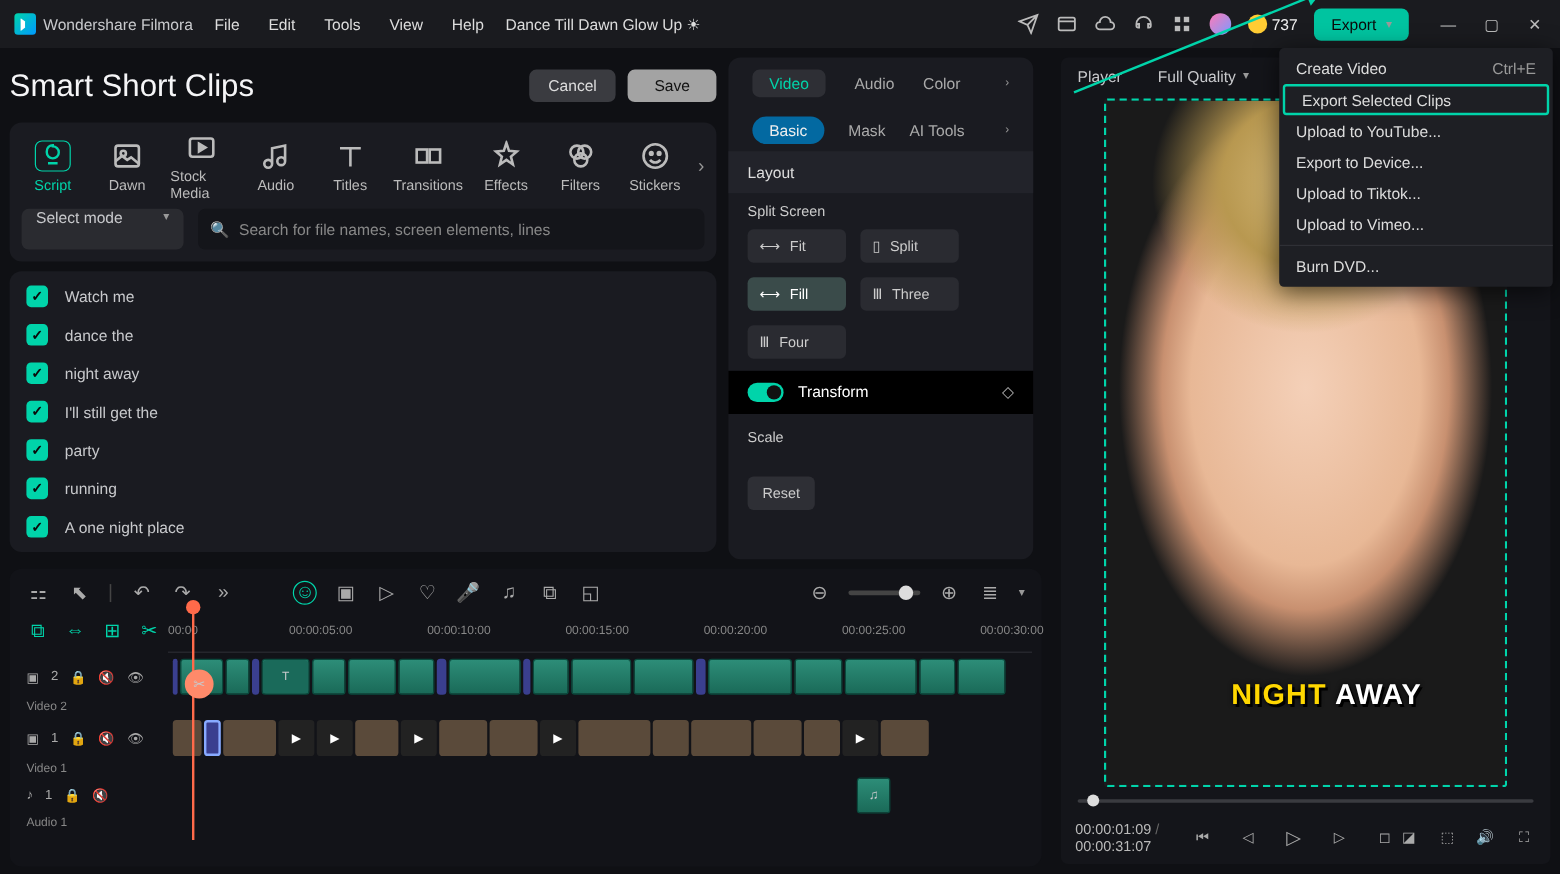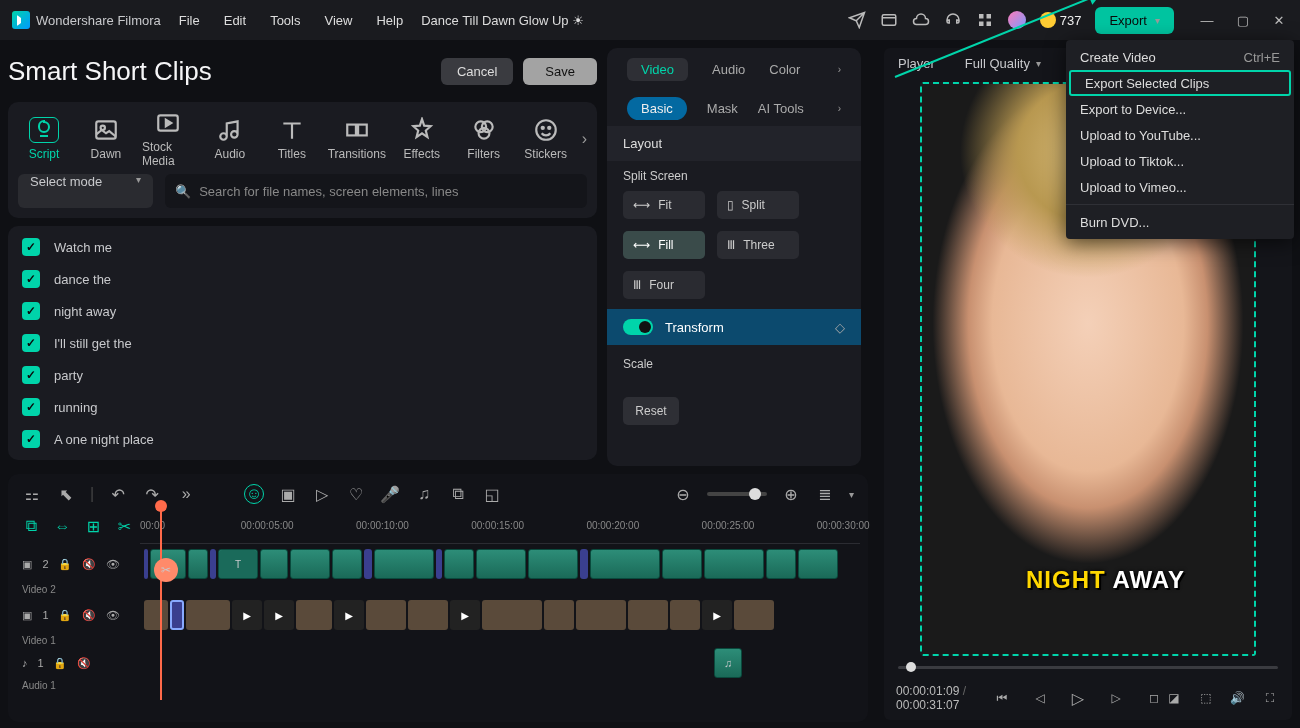--- a/index.html
+++ b/index.html
@@ -40,21 +40,21 @@
 .mid-tabs { display:flex; gap:24px; padding:10px 20px; align-items:center; }
 .mid-tabs .t { cursor:pointer; color:#aaa; }
 .mid-tabs .t.active { background:#2e2f35; color:#00d4aa; padding:4px 14px; border-radius:6px; }
 .sub-tabs { display:flex; gap:20px; padding:6px 20px; align-items:center; }
 .sub-tabs .s { cursor:pointer; color:#aaa; }
 .sub-tabs .s.active { background:#0369a1; color:#eee; padding:4px 14px; border-radius:12px; }
 .section-label { padding:10px 16px; color:#ddd; background:#22232a; }
 .sp-row { display:flex; gap:12px; padding:6px 16px; }
 .sp-btn { width: 82px; height: 28px; background:#2a2b31; border-radius:5px; display:flex; align-items:center; justify-content:flex-start; gap:8px; padding:0 10px; cursor:pointer; font-size:12px; color:#ccc; }
 .sp-btn.active { background:#3a4b4a; color:#fff; }
-.transform-row { display:flex; align-items:center; padding:10px 16px; gap:12px; background:#0c4a6e; margin-top:4px;}
+.transform-row { display:flex; align-items:flex-start; padding:10px 16px; gap:12px; background:#000000; margin-top:4px;}
 .toggle { width:30px; height:16px; background:#00d4aa; border-radius:10px; position:relative; }
 .toggle::after { content:""; position:absolute; right:2px; top:2px; width:12px; height:12px; background:#111; border-radius:50%; }
 .reset-btn { margin:14px 16px; background:#2e2f35; width:56px; height:28px; border-radius:5px; display:flex; align-items:center; justify-content:center; cursor:pointer; color:#ccc; font-size:12px; }
 .timeline-area { position:absolute; left:8px; top:474px; width:860px; height:248px; background:#121318; border-radius:10px; padding:6px 8px; }
 .tl-toolbar { display:flex; align-items:center; gap:14px; height:28px; padding:0 6px; }
 .tl-ic { width:20px; height:20px; display:flex; align-items:center; justify-content:center; color:#aaa; cursor:pointer; }
 .tl-ic.green { color:#00d4aa; border:1.5px solid #00d4aa; border-radius:50%; }
 .slider-z { width:60px; height:4px; background:#444; border-radius:2px; position:relative; }
 .slider-z::after { content:""; position:absolute; left:42px; top:-4px; width:12px; height:12px; background:#ddd; border-radius:50%; }
 .tl-ruler { position:relative; height:26px; display:flex; border-bottom:1px solid #2b2c32; margin-top:6px; }
@@ -514,24 +514,24 @@
 
 <div class="dropdown">
   <div class="dd-item">
     <span>Create Video</span>
     <span style="color:#999">Ctrl+E</span>
   </div>
   <div class="dd-item sel">
       <span>Export Selected Clips</span>
     </div>
   <div class="dd-item">
+      <span>Upload to YouTube...</span>
+    </div>
+  <div class="dd-item">
       <span>Export to Device...</span>
-    </div>
-  <div class="dd-item">
-      <span>Upload to YouTube...</span>
     </div>
   <div class="dd-item">
       <span>Upload to Tiktok...</span>
     </div>
   <div class="dd-item">
       <span>Upload to Vimeo...</span>
     </div>
   <div class="dd-sep"></div>
   <div class="dd-item">
       <span>Burn DVD...</span>

